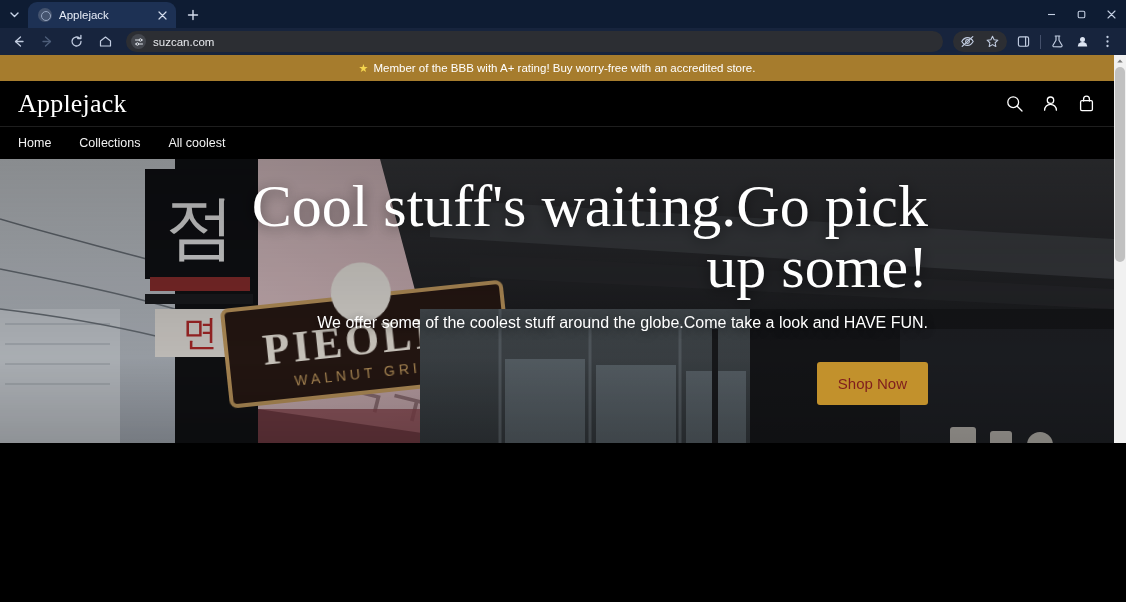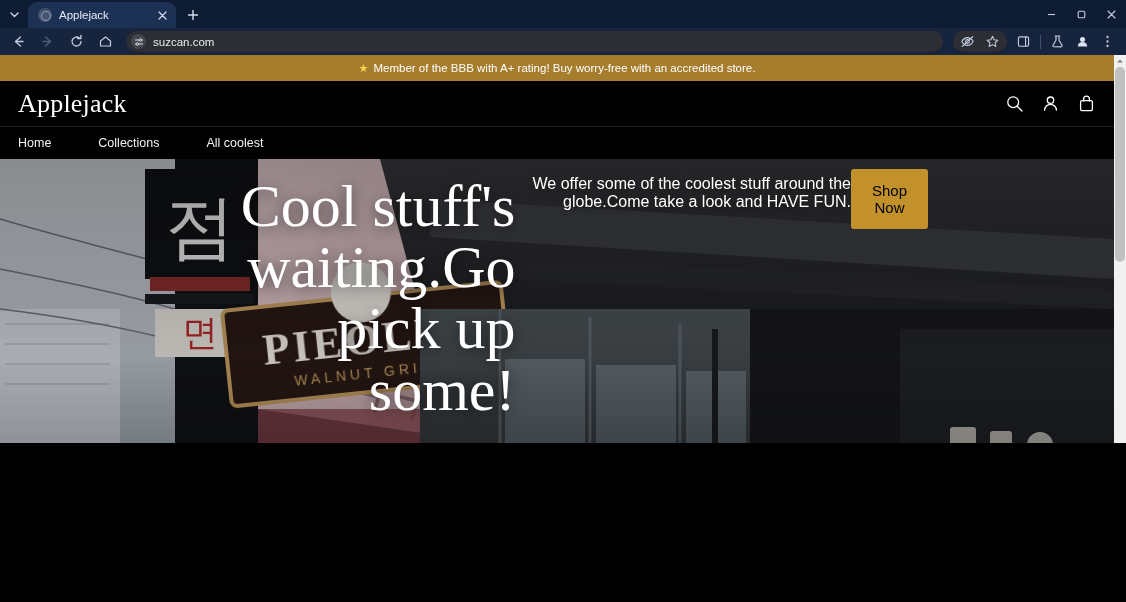--- a/index.html
+++ b/index.html
@@ -76,47 +76,47 @@
 
   .siteheader { background: #000; }
   .logorow { height: 45px; display: flex; align-items: center; justify-content: space-between; padding: 0 18px; }
   .logo {
     font-family: "Liberation Serif", serif; font-size: 26px; color: #fff; font-weight: 400;
     letter-spacing: .2px;
   }
   .hdr-icons { display: flex; align-items: center; gap: 17px; }
   .hdr-icon { color: #fff; display: flex; align-items: center; }
   .navrow {
-    height: 33px; display: flex; align-items: center; gap: 47px; padding: 0 18px;
+    height: 33px; display: flex; align-items: center; gap: 28px; padding: 0 18px;
     border-top: 1px solid #1e1e1e;
   }
   .navlink { font-size: 12.5px; color: #f2f2f2; }
 
   
   .hero { position: relative; height: 441px; overflow: hidden; background: #1a1a1a; }
   .hero-photo { position: absolute; inset: 0; overflow: hidden; }
   .hero-photo svg { width: 100%; height: 100%; display: block; }
   .hero-content {
     position: absolute; right: 0; left: 0; top: 0; bottom: 0;
     padding: 0 186px 0 180px;
-    display: flex; flex-direction: row; justify-content: flex-start; align-items: flex-start;
+    display: flex; flex-direction: column; justify-content: flex-start; align-items: flex-end;
   }
   .hero-title {
     font-family: "Liberation Serif", serif;
     font-size: 60px; line-height: 1.02; color: #fff; text-align: right;
     margin-top: 17px; width: 100%;
     text-shadow: 0 2px 14px rgba(0,0,0,.55);
     font-weight: 400;
   }
   .hero-sub {
     font-size: 16px; color: #fff; text-align: right; margin-top: 16px; width: 100%;
     text-shadow: 0 2px 10px rgba(0,0,0,.6);
   }
   .hero-cta {
-    margin-top: 10px; background: #c2912c; color: #000000; border: none;
+    margin-top: 30px; background: #c2912c; color: #7f1d1d; border: none;
     font-size: 15px; padding: 13px 21px; border-radius: 3px; font-family: inherit;
   }
 
   
   .scrollbar {
     position: absolute; right: 0; top: 0; width: 12px; height: 100%;
     background: #f1f1f1; display: flex; flex-direction: column; align-items: center;
   }
   .sb-arrow { width: 12px; height: 12px; display: flex; align-items: center; justify-content: center; flex: 0 0 12px; }
   .sb-track { flex: 1 1 auto; width: 12px; position: relative; }

